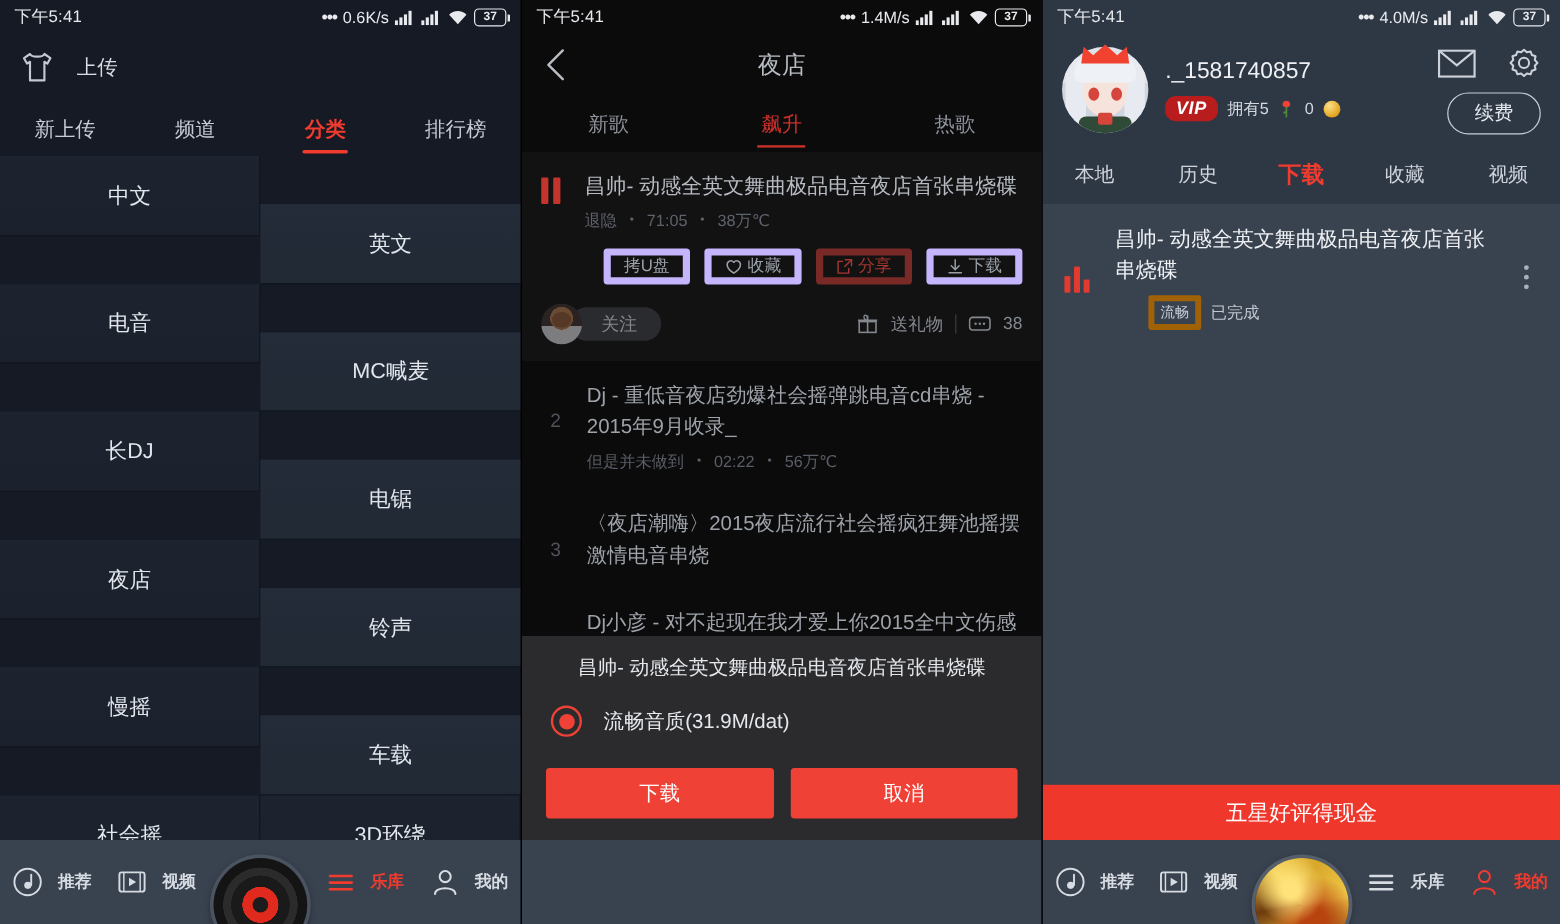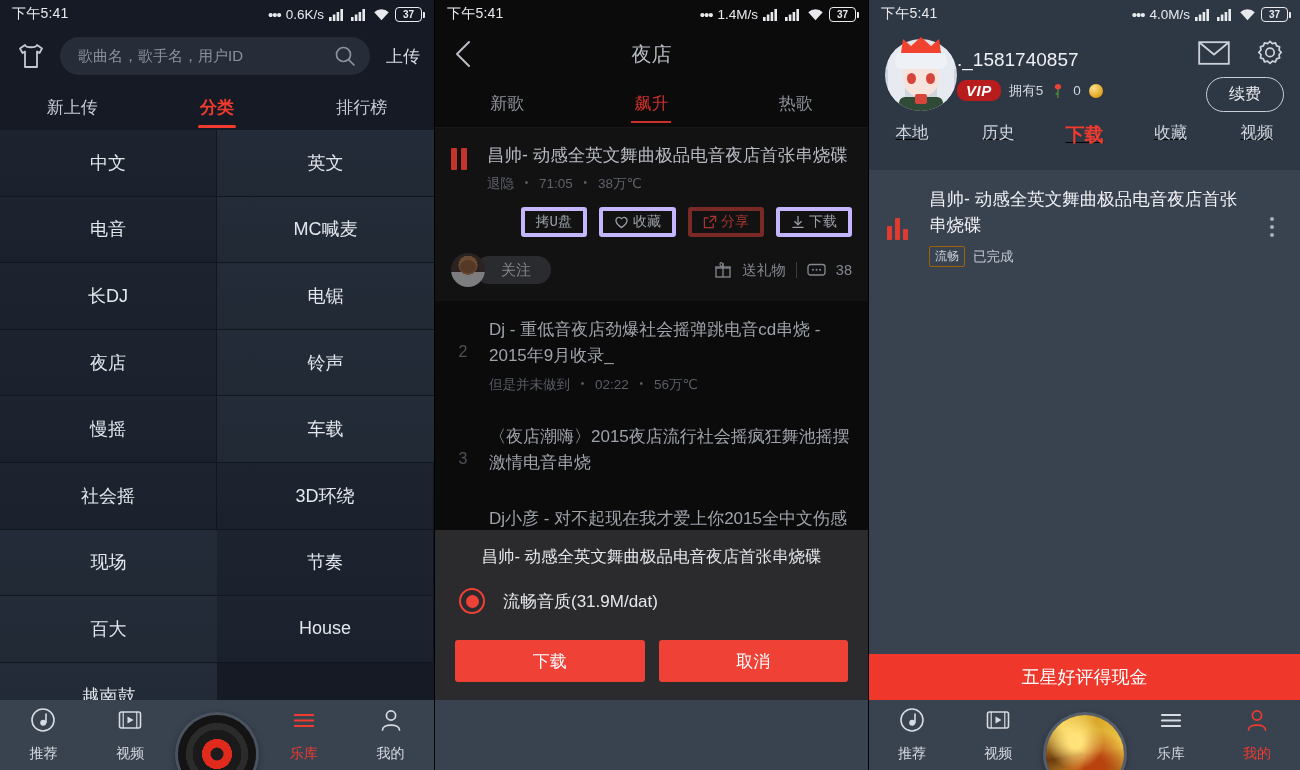--- a/index.html
+++ b/index.html
@@ -56,31 +56,31 @@
     content:""; position:absolute; bottom:2px; left:50%; transform:translateX(-50%);
     width:38px; height:3px; background:#f23b2f; border-radius:2px;
   }
 
   .cat-grid { display:flex; flex-wrap:wrap; }
   .cat-cell {
     width:50%; height:66.6px; display:flex; align-items:center; justify-content:center;
     font-size:18px; color:#e3e7ed; border-bottom:1px solid #11161f;
   }
   .cat-cell.left  { background:linear-gradient(180deg,#1d2430,#1a212c); border-right:1px solid #11161f; }
-  .cat-cell.right { background:linear-gradient(180deg,#242c39,#212935); }
+  .cat-cell.right { background:linear-gradient(180deg,#242c39,#212935);margin-top:40px; }
 
   
   .botnav {
     position:absolute; left:0; bottom:0; width:100%; height:70px;
     background:#39424f; display:flex; align-items:center;
   }
   .p2wrap .botnav { background:#39424f; }
   .nav-item {
-    flex:1; display:flex; flex-direction:column; align-items:center; justify-content:center;
-    gap:12px; font-size:14px; color:#d7dbe2;
+    flex:1; display:flex; flex-direction:row; align-items:center; justify-content:center;
+    gap:12px; font-size:14px; color:#d7dbe2;font-weight:bold;
   }
   .nav-item.active { color:#f23b2f; }
   .nav-ic { width:26px; height:26px; }
   .nav-center { flex:1; position:relative; }
   .vinyl {
     position:absolute; left:50%; top:-20px; transform:translateX(-50%);
     width:78px; height:78px; border-radius:50%;
     background:radial-gradient(circle at 50% 50%,#e02a1d 0 27%,#1a1a1a 27.5% 44%,#2b2b2b 44.5% 56%,#141414 56.5% 74%,#3b3b3b 74.5% 82%,#1b1b1b 82.5% 100%);
     box-shadow:0 0 0 3px #4a535f, 0 2px 8px rgba(0,0,0,.7);
   }
@@ -122,23 +122,23 @@
   .pause-ic span {
     display:inline-block; width:6px; height:22px; background:#c2342c; border-radius:1px;
   }
   .pause-ic span + span { margin-left:4px; }
   .exp-title { font-size:17.5px; line-height:26px; color:#b6bac1; }
   .exp-meta { font-size:13.5px; color:#5e626a; margin-top:7px; }
   .exp-meta .dot { padding:0 7px; font-size:10px; vertical-align:2px; }
 
   .exp-btns { display:flex; gap:12px; justify-content:flex-end; margin-top:14px; }
   .exp-btn {
-    border:4px solid #c4b5fd; border-radius:3px; height:30px;
+    border:6px solid #c4b5fd; border-radius:3px; height:30px;
     display:flex; align-items:center; justify-content:center; gap:4px;
-    padding:0 11px; font-size:14px; color:#9aa0a8;font-family:Liberation Mono, monospace;
+    padding:0 11px; font-size:14px; color:#9aa0a8;
   }
   .exp-btn.share { border-color:#7a2a26; color:#a8362f; }
 
   .exp-foot { display:flex; align-items:center; margin-top:16px; padding-bottom:4px; }
   .mini-av {
     width:34px; height:34px; border-radius:50%; flex:0 0 34px; overflow:hidden;
     background:radial-gradient(circle at 50% 36%,#6b4a33 0 34%,rgba(0,0,0,0) 35%),
                linear-gradient(180deg,#2a2322 0 55%,#7d7d80 55% 100%);
     position:relative;
   }
@@ -173,21 +173,21 @@
   .radio i { width:13px; height:13px; border-radius:50%; background:#ef4136; display:block; }
   .dl-opt-label { font-size:17px; color:#e4e7eb; }
   .dl-actions { display:flex; gap:14px; margin-top:26px; }
   .dl-btn {
     flex:1; height:42px; background:#ef4136; border-radius:3px;
     display:flex; align-items:center; justify-content:center;
     font-size:17px; color:#fff;
   }
 
   
-  .p3-head { height:94px; display:flex; align-items:center; padding:0 16px; gap:0; }
+  .p3-head { height:94px; display:flex; align-items:center; padding:0 16px; gap:14px; }
   .av-wrap { position:relative; width:72px; height:72px; flex:0 0 72px; }
   .avatar {
     width:72px; height:72px; border-radius:50%; overflow:hidden; position:relative;
     background:linear-gradient(180deg,#dfe3ea 0 42%,#cfd6e0 42% 100%);
   }
   .av-hair-l, .av-hair-r {
     position:absolute; top:8px; width:17px; height:60px; background:#e7eaf1; border-radius:9px;
   }
   .av-hair-l { left:3px; } .av-hair-r { right:3px; }
   .av-bang { position:absolute; left:10px; top:6px; width:52px; height:24px; background:#eef1f6; border-radius:26px 26px 10px 10px; }
@@ -207,35 +207,35 @@
     padding:2px 9px; border-radius:9px; letter-spacing:.5px;
   }
   .coin { width:14px; height:14px; border-radius:50%; background:radial-gradient(circle at 35% 30%,#ffe08a,#e0a31c 70%,#b37c0d); display:inline-block; }
   .p3-head-right { display:flex; flex-direction:column; align-items:flex-end; gap:10px; }
   .p3-icons { display:flex; gap:26px; align-items:center; }
   .renew-btn {
     border:1.5px solid #c9ced6; border-radius:18px; padding:6px 22px;
     font-size:16px; color:#e6e9ee;
   }
 
-  .p3-tabs { height:48px; display:flex; align-items:flex-start; background:#2e3744;text-decoration:underline; }
+  .p3-tabs { height:48px; display:flex; align-items:center; background:#2e3744; }
   .p3-tab {
     flex:1; display:flex; align-items:center; justify-content:center;
     font-size:16.5px; color:#cfd4dc;
   }
   .p3-tab.active { color:#f23b2f; font-size:19px; font-weight:bold; }
 
   .p3-body { background:#39424f; height:calc(770px - 28px - 94px - 48px); }
   .dl-item { display:flex; align-items:center; gap:16px; padding:16px 18px; }
   .bars-ic { flex:0 0 26px; height:26px; display:flex; align-items:flex-end; gap:3px; }
   .bars-ic i { width:5px; background:#e13b2f; display:block; border-radius:1px; }
   .dl-item-main { flex:1; min-width:0; }
   .dl-item-title { font-size:17.5px; line-height:26px; color:#eef0f4; }
   .dl-item-sub { margin-top:8px; display:flex; align-items:center; gap:8px; font-size:13.5px; color:#c2c8d1; }
-  .quality-tag { border:1px solid #a16207; border-radius:2px; padding:1px 5px; font-size:12px; color:#c9cfd8; }
+  .quality-tag { border:5px solid #a16207; border-radius:2px; padding:1px 5px; font-size:12px; color:#c9cfd8;margin-left:28px; }
   .kebab { flex:0 0 20px; display:flex; flex-direction:column; align-items:center; gap:4px; padding:4px; }
   .kebab i { width:4px; height:4px; border-radius:50%; background:#aab1bb; display:block; }
 
   .promo-banner {
     position:absolute; left:0; bottom:70px; width:100%; height:46px;
     background:#f0372c; display:flex; align-items:center; justify-content:center;
     font-size:18px; color:#fff;
   }
 </style>
 </head>
@@ -266,32 +266,26 @@
             <path d="M9 13.2 L1.2 4.6 A11 11 0 0 1 16.8 4.6 Z" fill="#e8eaee"></path>
           </svg>
         <span class="batt">37</span>
       </span>
     </div>
 
     <div class="p1-head">
       <svg class="shirt-ic" viewBox="0 0 34 34">
         <path d="M11 6 L6 9.5 L8.5 14 L11 12.5 L11 28 L23 28 L23 12.5 L25.5 14 L28 9.5 L23 6 C22 9 12 9 11 6 Z" fill="none" stroke="#c3c9d2" stroke-width="1.8" stroke-linejoin="round"></path>
       </svg>
-      <div class="searchbar">
-        <span class="search-ph">歌曲名，歌手名，用户ID</span>
-        <svg width="22" height="22" viewBox="0 0 22 22">
-            <circle cx="9.5" cy="9.5" r="7" fill="none" stroke="#8b929e" stroke-width="1.7"></circle>
-            <line x1="14.6" y1="14.6" x2="20" y2="20" stroke="#8b929e" stroke-width="1.7" stroke-linecap="round"></line>
-          </svg>
-      </div>
       <div class="upload-btn">上传</div>
     </div>
 
     <div class="p1-tabs">
       <div class="p1-tab">新上传</div>
+      <div class="p1-tab">频道</div>
       <div class="p1-tab active">分类</div>
       <div class="p1-tab">排行榜</div>
     </div>
 
     <div class="cat-grid">
       <div class="cat-cell left">中文</div>
       <div class="cat-cell right">英文</div>
       <div class="cat-cell left">电音</div>
       <div class="cat-cell right">MC喊麦</div>
       <div class="cat-cell left">长DJ</div>

